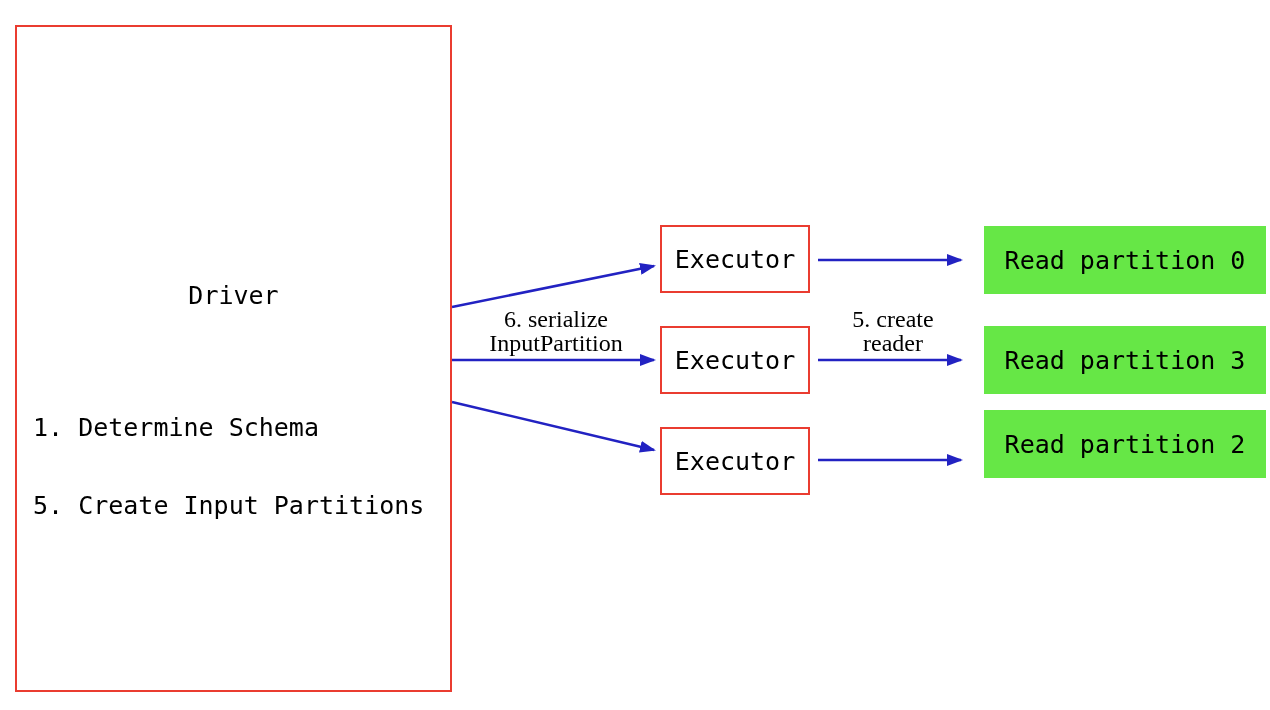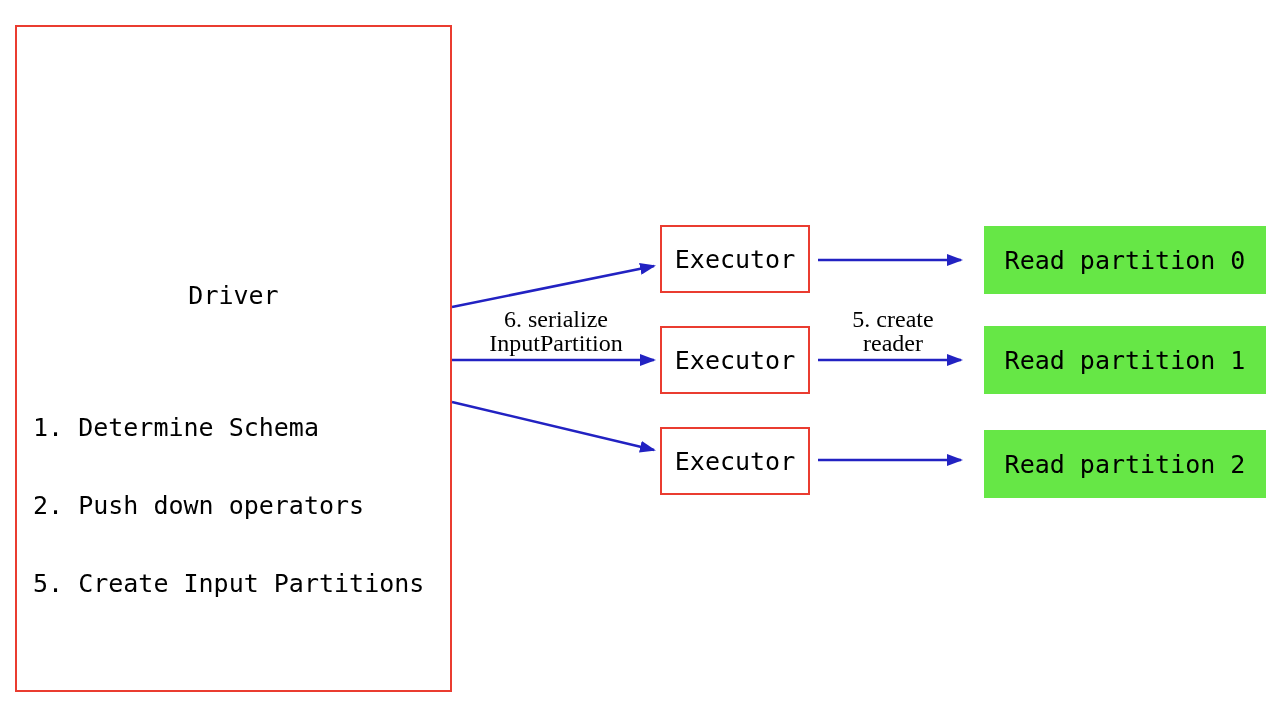--- a/index.html
+++ b/index.html
@@ -58,21 +58,21 @@
     position: absolute;
     left: 968px;
     width: 282px; height: 68px;
     background: var(--partition-fill);
     display: flex; align-items: center; justify-content: center;
     font-size: 25px;
     margin-left: 16px;
   }
   .partition-1 { top: 226px; }
   .partition-2 { top: 326px; }
-  .partition-3 { top: 430px; }
+  .partition-3 { top: 410px; }
   .edge-label {
     position: absolute;
     transform: translateX(-50%);
     font-family: "Liberation Serif", serif;
     font-size: 24px;
     line-height: 24px;
     text-align: center;
     white-space: pre-line;
   }
   .label-serialize { left: 556px; top: 307px; }
@@ -102,40 +102,39 @@
     <line class="arrow-line" x1="452" y1="402" x2="654" y2="450" marker-end="url(#head)"></line>
     <line class="arrow-line" x1="818" y1="260" x2="961" y2="260" marker-end="url(#head)"></line>
     <line class="arrow-line" x1="818" y1="360" x2="961" y2="360" marker-end="url(#head)"></line>
     <line class="arrow-line" x1="818" y1="460" x2="961" y2="460" marker-end="url(#head)"></line>
   </svg>
 
   <div class="driver-box">
     <div class="driver-title">Driver</div>
     <div class="driver-steps">
       <div>1. Determine Schema</div>
-      <div>2. Push down operators</div>
       <div>5. Create Input Partitions</div>
     </div>
   </div>
 
   <div class="executor-box executor-1">
     <span>Executor</span>
   </div>
   <div class="executor-box executor-2">
     <span>Executor</span>
   </div>
   <div class="executor-box executor-3">
     <span>Executor</span>
   </div>
 
   <div class="partition-box partition-1">
     <span>Read partition 0</span>
   </div>
   <div class="partition-box partition-2">
-    <span>Read partition 1</span>
+    <span>Read partition 3</span>
   </div>
   <div class="partition-box partition-3">
     <span>Read partition 2</span>
   </div>
 
   <div class="edge-label label-serialize">6. serialize
 InputPartition</div>
   <div class="edge-label label-create-reader">5. create
 reader</div>
 

